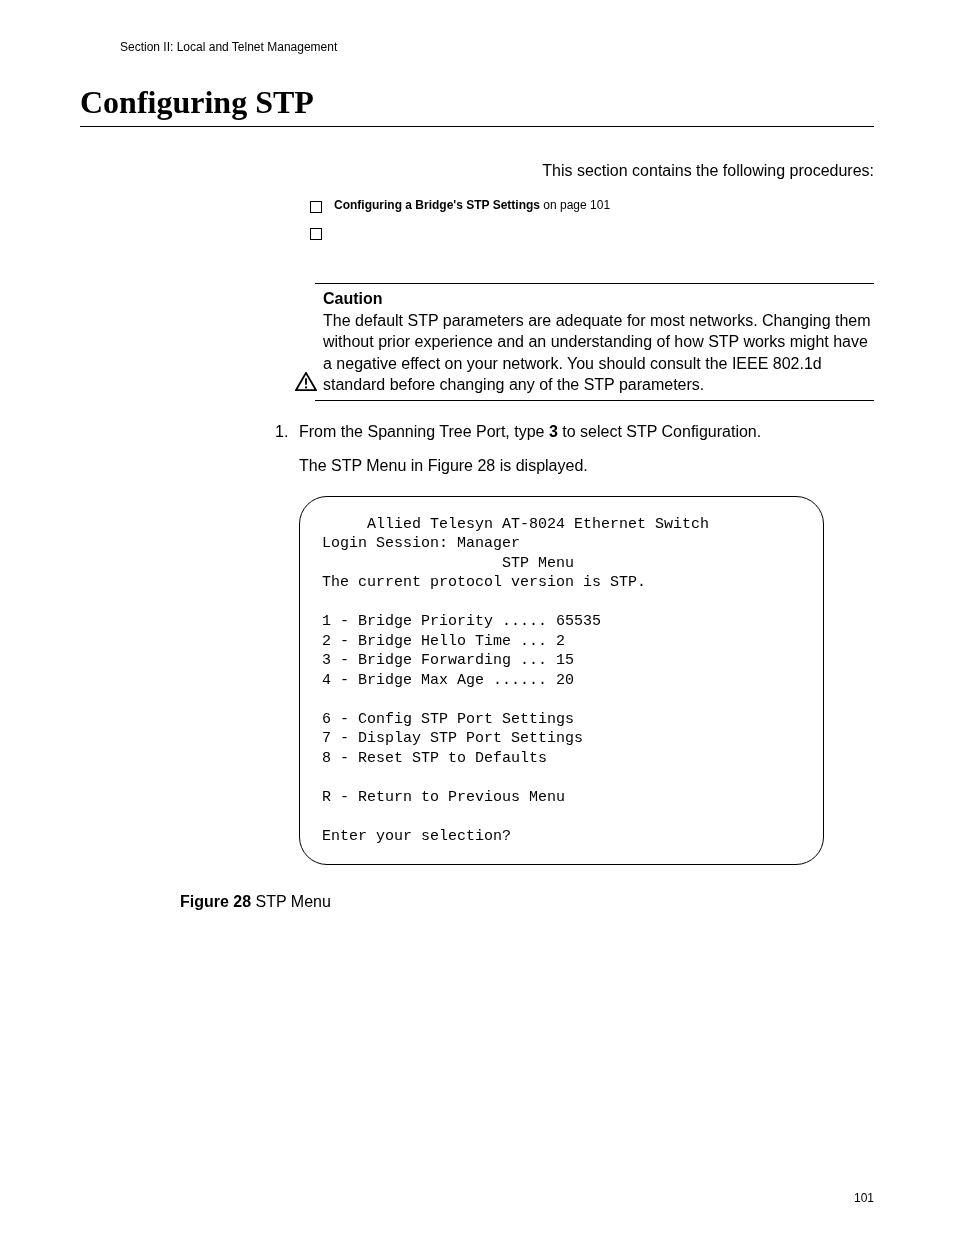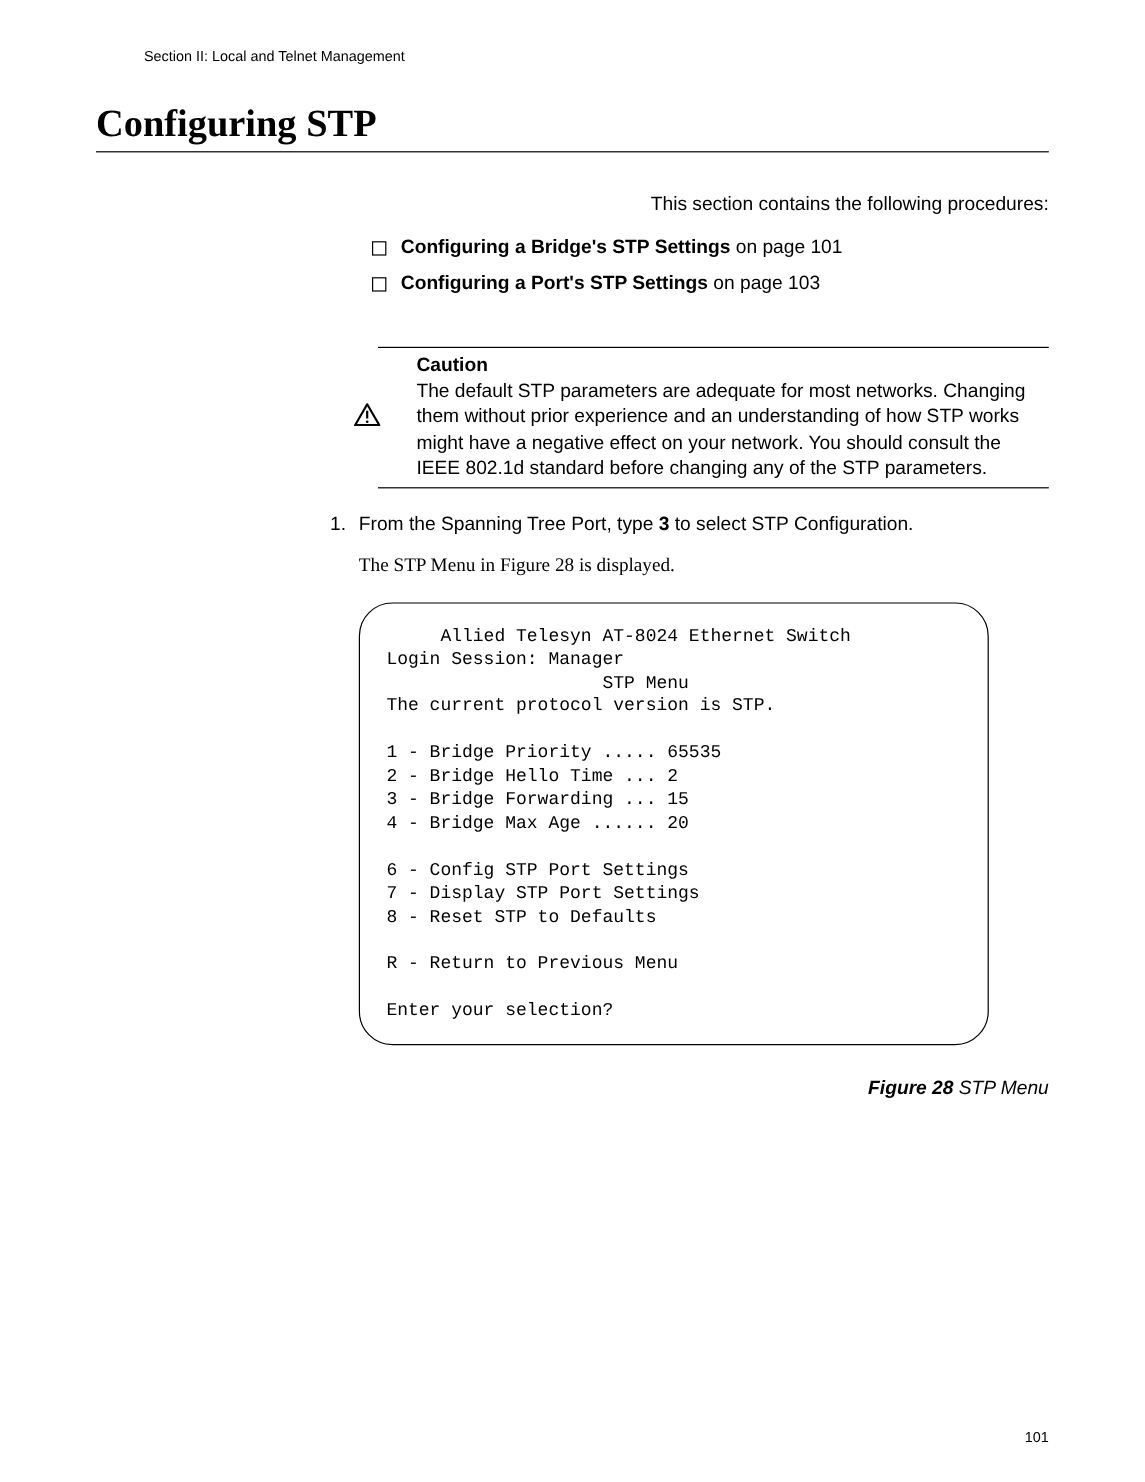--- a/index.html
+++ b/index.html
@@ -32,21 +32,21 @@
       margin-left: 195px;
       font-size: 16px;
       margin-bottom: 18px;
       text-align: right;
     }
     .bullet-list {
       margin-left: 230px;
       margin-bottom: 28px;
     }
     .bullet-item {
-      font-size: 16px;
+      font-size: 12px;
       margin-bottom: 12px;
       display: flex;
       align-items: flex-start;
     }
     .bullet-box {
       display: inline-block;
       width: 12px;
       height: 12px;
       border: 1.5px solid #000;
       margin-right: 12px;
@@ -84,22 +84,21 @@
       margin-bottom: 20px;
     }
     .caution-hr {
       border: none;
       border-top: 1px solid #000;
       margin-left: 20px;
       margin-bottom: 4px;
     }
     .caution-content {
       display: flex;
-      align-items: center;
-      gap: 24px;
+      align-items: flex-end;
     }
     .caution-icon {
       flex-shrink: 0;
       margin-right: 6px;
       margin-top: 2px;
     }
     .caution-icon svg {
       width: 22px;
       height: 20px;
     }
@@ -122,40 +121,38 @@
       line-height: 1.4;
       margin-bottom: 14px;
     }
     .step-num {
       display: inline-block;
       width: 24px;
     }
     .step-body {
       margin-left: 24px;
       margin-top: 12px;
-      font-family: Liberation Serif, serif;
     }
     .terminal-box {
       margin-left: 219px;
       margin-top: 18px;
       width: 525px;
       border: 1px solid #000;
       border-radius: 28px;
       padding: 18px 22px;
       font-family: 'Courier New', Courier, monospace;
       font-size: 15px;
       line-height: 1.3;
       white-space: pre;
     }
     .figure-caption {
-      text-align: right;
+      text-align: left;
       margin-top: 28px;
       font-size: 16px;
       margin-left: 100px;
-      font-style: italic;
     }
     .figure-bold {
       font-weight: bold;
     }
     .page-num {
       position: absolute;
       bottom: 30px;
       right: 80px;
       font-size: 12px;
     }
@@ -171,23 +168,20 @@
 
 <div class="bullet-list">
   <div class="bullet-item">
     <span class="bullet-box"></span>
     <span class="bullet-text">
       <span class="bullet-bold">Configuring a Bridge's STP Settings</span><span> on page 101</span>
     </span>
   </div>
   <div class="bullet-item">
     <span class="bullet-box"></span>
-    <span class="bullet-text">
-      <span class="bullet-bold">Configuring a Port's STP Settings</span><span> on page 103</span>
-    </span>
   </div>
 </div>
 
 <div class="two-col">
 </div>
 
 <div class="caution-block">
   <hr class="caution-hr">
   <div class="caution-content">
     <span class="caution-icon">

